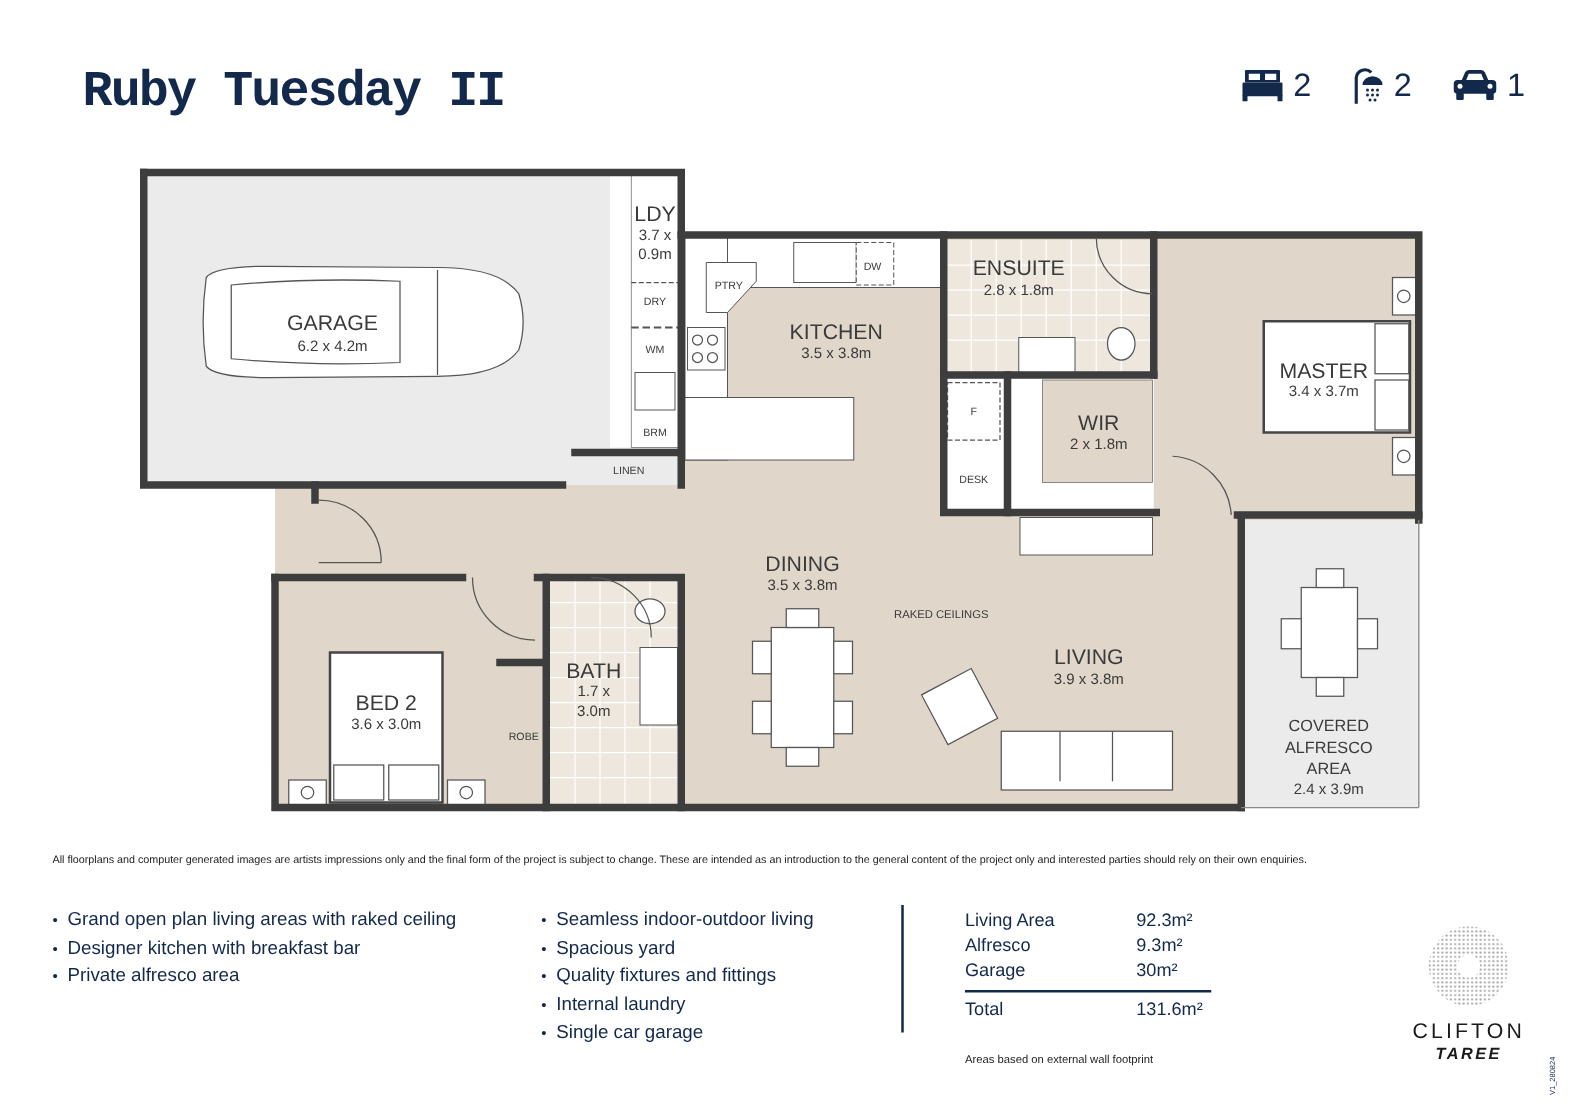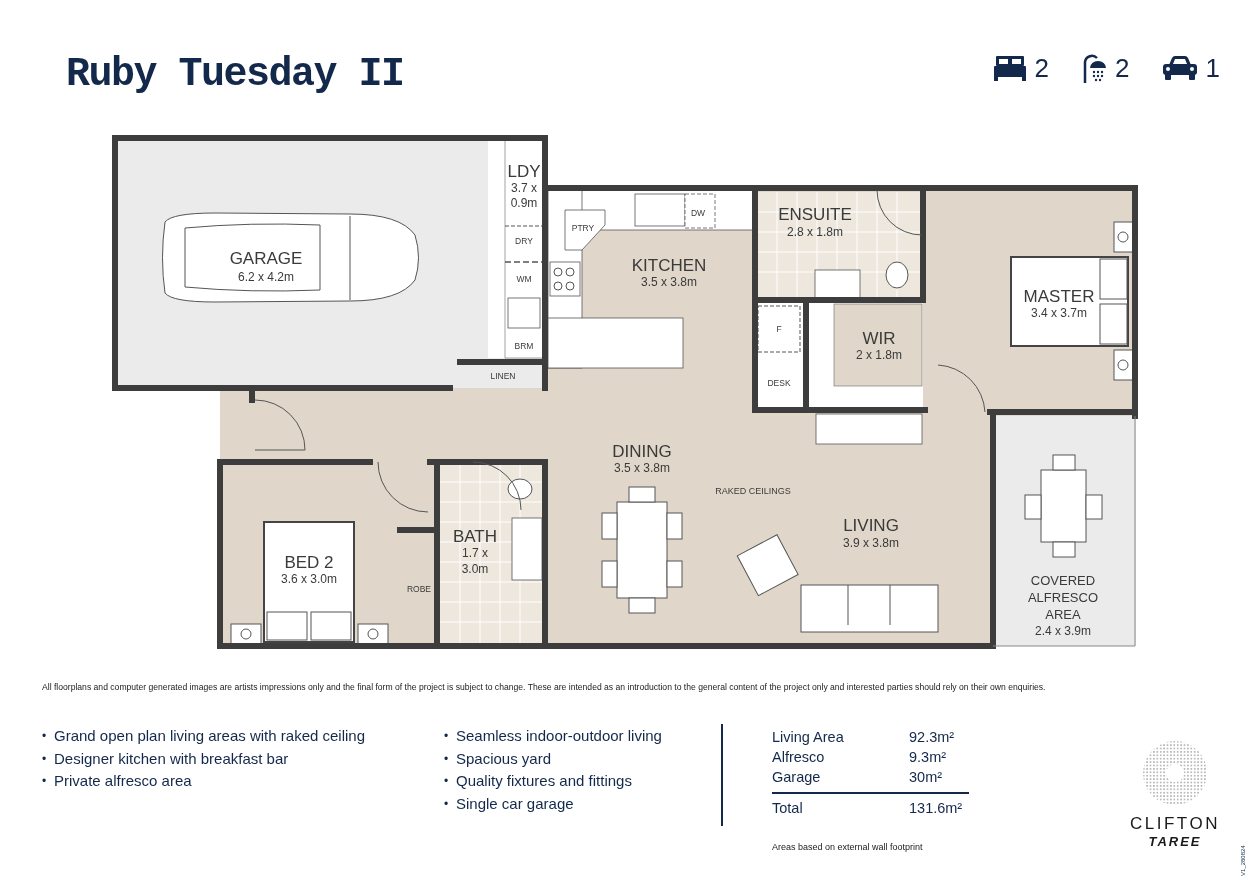--- a/index.html
+++ b/index.html
@@ -252,24 +252,25 @@
 </svg>
 
 <div class="disclaimer">All floorplans and computer generated images are artists impressions only and the final form of the project is subject to change. These are intended as an introduction to the general content of the project only and interested parties should rely on their own enquiries.</div>
 
 <ul class="feat" style="left:42px;top:725px;width:340px;">
   <li>Grand open plan living areas with raked ceiling</li>
   <li>Designer kitchen with breakfast bar</li>
   <li>Private alfresco area</li>
 </ul>
 
-<ul class="feat" style="left:444px;top:725px;width:260px;">
+<ul class="feat" style="left:433px;top:725px;width:260px;">
   <li>Seamless indoor-outdoor living</li>
   <li>Spacious yard</li>
   <li>Quality fixtures and fittings</li>
+  <li>Internal laundry</li>
   <li>Single car garage</li>
 </ul>
 
 <div class="divider"></div>
 
 <div class="areas">
   <div class="row">
       <span class="k">Living Area</span>
       <span>92.3m²</span>
     </div>

